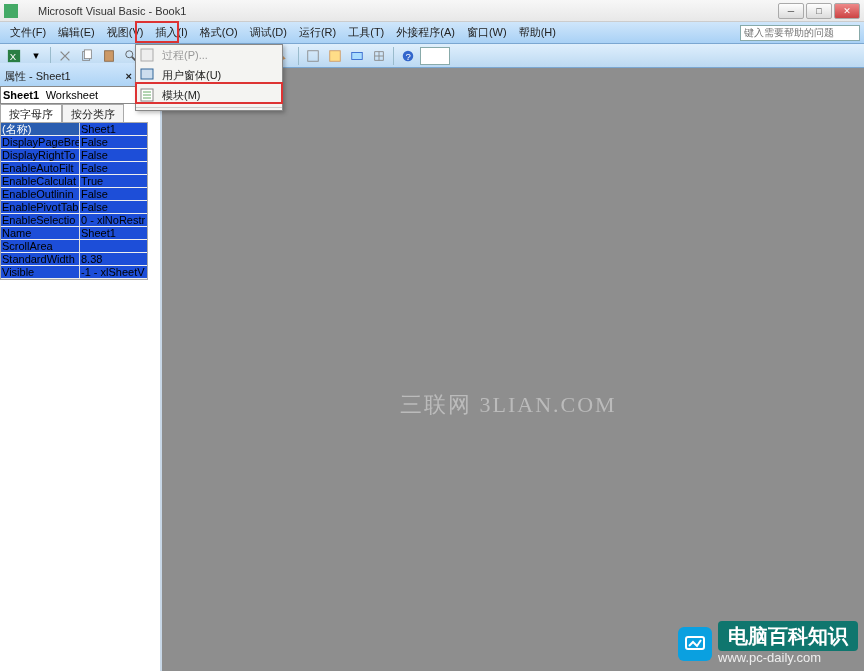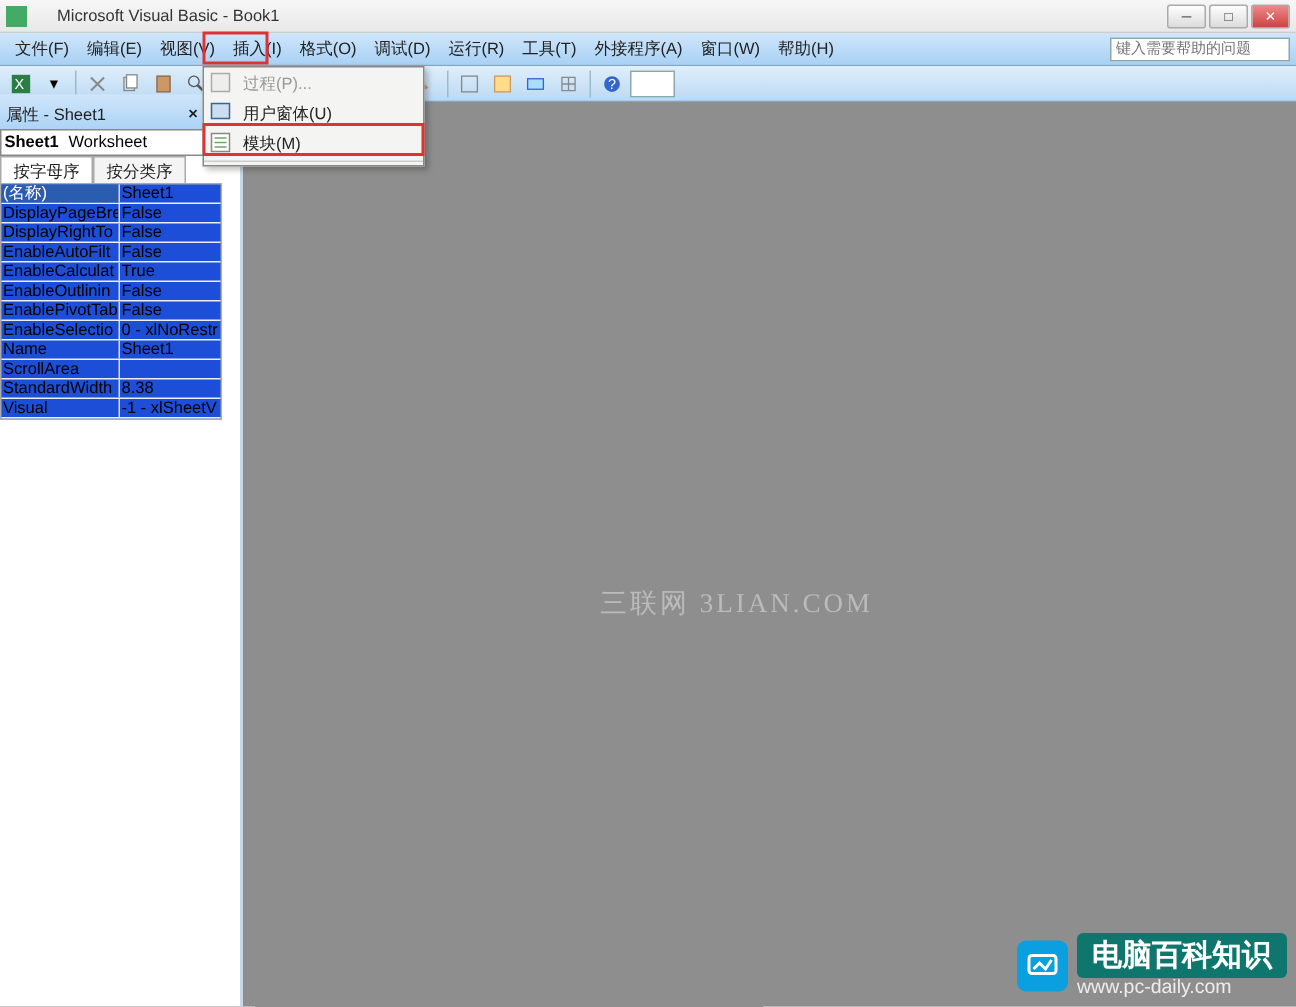--- a/index.html
+++ b/index.html
@@ -54,21 +54,21 @@
 .dd-item.disabled { color:#999; }
 .dd-icon-box { position:absolute; left:2px; top:2px; width:18px; height:16px; display:flex; align-items:center; justify-content:center; }
 .dd-sep { height:1px; background:#ccc; margin:2px 0; }
 .dd-highlight { position:absolute; border:2px solid #d33; left:135px; top:82px; width:148px; height:22px; pointer-events:none; }
 
 
 .mdi { position:absolute; left:162px; top:68px; right:0; bottom:0; background:#8e8e8e; }
 .prop-right-border { position:absolute; left:160px; top:68px; width:2px; bottom:0; background:#c8d8e8; }
 
 
-.wm1 { position:absolute; left:400px; top:390px; color:#bbb; font-size:18px; font-family:"SimSun"; letter-spacing:2px; pointer-events:none; }
+.wm1 { position:absolute; left:400px; top:390px; color:#bbb; font-size:22px; font-family:"SimSun"; letter-spacing:2px; pointer-events:none; }
 .wm2 { position:absolute; right:6px; bottom:6px; display:flex; align-items:center; gap:6px; pointer-events:none; }
 .wm2 .badge { width:34px; height:34px; background:#0aa0e0; border-radius:6px; display:flex; align-items:center; justify-content:center; }
 .wm2 .txt { font-size:20px; font-weight:bold; color:#fff; background:#0f766e; padding:4px 10px; border-radius:4px; font-family:"Microsoft YaHei"; }
 .wm2 .sub { font-size:13px; color:#eee; display:block; }
 </style>
 </head>
 <body>
 
 <div class="titlebar">
   <div class="app-icon"></div>
@@ -248,21 +248,21 @@
     </div>
   <div class="prop-row">
       <div class="prop-name">ScrollArea</div>
       <div class="prop-val"></div>
     </div>
   <div class="prop-row">
       <div class="prop-name">StandardWidth</div>
       <div class="prop-val">8.38</div>
     </div>
   <div class="prop-row">
-      <div class="prop-name">Visual</div>
+      <div class="prop-name">Visible</div>
       <div class="prop-val">-1 - xlSheetV</div>
     </div>
 </div>
 
 <div class="prop-right-border"></div>
 
 <div class="mdi"></div>
 
 <div class="dropdown">
   <div class="dd-item disabled">

